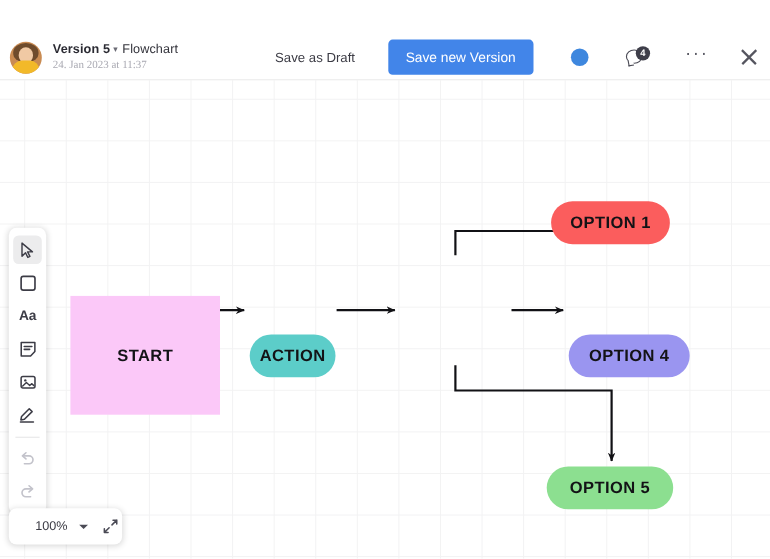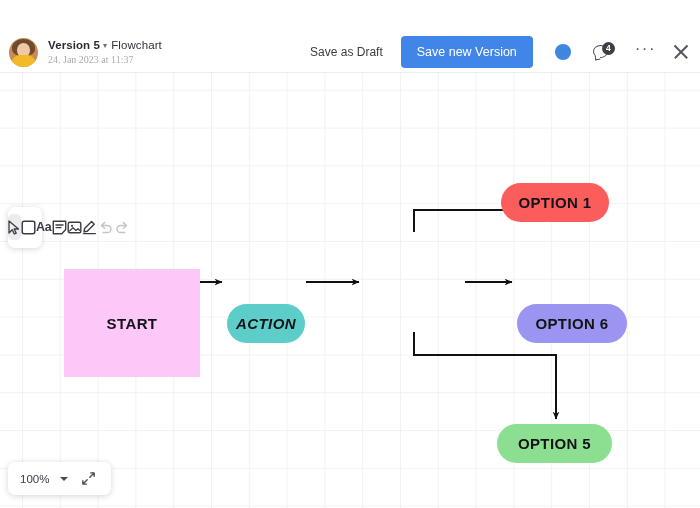--- a/index.html
+++ b/index.html
@@ -32,21 +32,21 @@
   .title-line1 { font-size:11.5px; color:#2b2b33; letter-spacing:.1px; }
   .title-line1 .ver { font-weight:bold; }
   .title-line1 .caret {
     display:inline-block; margin:0 4px 0 3px; color:#6b6b75; font-size:8px;
     transform:translateY(-1px);
   }
   .title-line1 .docname { font-weight:normal; color:#32323a; }
   .title-line2 { font-size:10px; color:#a9a9b2; margin-top:2px;font-family:Liberation Serif, serif; }
 
   .header-right {
-    margin-left:auto; display:flex; align-items:center; gap:0px; padding-right:10px;
+    margin-left:auto; display:flex; align-items:center; gap:12px; padding-right:10px;
   }
   .save-draft {
     font-size:12px; color:#3b3b44; background:none; border:none;
     cursor:pointer; padding:6px 10px; font-family:inherit;
   }
   .save-version {
     background:#4285e9; color:#fff; border:none; border-radius:4px;
     font-size:12.5px; padding:9px 16px; cursor:pointer; margin-left:8px;
     font-family:inherit; white-space:nowrap;
   }
@@ -109,40 +109,40 @@
                 clip-path:polygon(50% 0,100% 50%,50% 100%,0 50%); }
   #n-opt1     { left:501px; top:142px; width:108px; height:39px;  background:#fb5d5d; border-radius:20px; }
   #n-opt2     { left:517px; top:263px; width:110px; height:39px;  background:#9a95f0; border-radius:20px; }
   #n-opt3     { left:497px; top:383px; width:115px; height:39px;  background:#8cdf90; border-radius:20px; }
 
   
   .toolbar {
     position:absolute; left:8px; top:207px; width:34px;
     background:#fff; border-radius:7px;
     box-shadow:0 1px 6px rgba(0,0,0,.16);
-    padding:5px 0 6px; display:flex; flex-direction:row; align-items:center;
+    padding:5px 0 6px; display:flex; flex-direction:column; align-items:center;
     z-index:20;
   }
   .tool {
     width:26px; height:26px; margin:2px 0; border-radius:5px;
     display:flex; align-items:center; justify-content:center;
     cursor:pointer; color:#3c3c46;
   }
   .tool.active { background:#ececed; }
   .tool.dim { color:#c3c3cb; }
   .tool-text { font-size:12.5px; font-weight:bold; letter-spacing:-.2px; }
   .tool-div { width:22px; height:1px; background:#e6e6e8; margin:5px 0 3px; }
 
   
   .zoomctl {
     position:absolute; left:8px; bottom:13px; width:103px; height:33px;
     background:#fff; border-radius:7px; box-shadow:0 1px 6px rgba(0,0,0,.16);
     display:flex; align-items:center; z-index:20;
   }
-  .zoom-val { font-size:11.5px; color:#3b3b44; margin-left:12px; }
+  .zoom-val { font-size:11.5px; color:#3b3b44; margin-left:24px; }
   .zoom-caret {
     margin-left:11px; width:0; height:0; cursor:pointer;
     border-left:4px solid transparent; border-right:4px solid transparent;
     border-top:4.5px solid #4a4a55;
   }
   .zoom-expand { margin-left:13px; width:15px; height:15px; cursor:pointer; }
 </style>
 </head>
 <body>
 
@@ -191,23 +191,23 @@
       <g stroke="#111115" stroke-width="2" fill="none" marker-end="url(#arrow)">
         <path d="M183,241 L222,241"></path>
         <path d="M306,241 L359,241"></path>
         <path d="M414,191 L414,169 L556,169 L556,145"></path>
         <path d="M465,241 L512,241"></path>
         <path d="M414,291 L414,314 L556,314 L556,378"></path>
       </g>
     </svg>
 
     <div class="node" id="n-start" style="background: rgb(251, 200, 248);">START</div>
-    <div class="node" id="n-action" style="background: rgb(92, 205, 201); font-style: italic;">ACTION</div>
+    <div class="node" id="n-action" style="background: rgb(92, 205, 201);">ACTION</div>
     <div class="node" id="n-opt1" style="background: rgb(251, 93, 93);">OPTION 1</div>
-    <div class="node" id="n-opt2" style="background: rgb(154, 149, 240);">OPTION 6</div>
+    <div class="node" id="n-opt2" style="background: rgb(154, 149, 240);">OPTION 4</div>
     <div class="node" id="n-opt3" style="background: rgb(140, 223, 144);">OPTION 5</div>
   </div>
 
   <div class="toolbar">
 
     <div class="tool active">
       <svg width="13" height="15" viewBox="0 0 13 15">
         <path d="M1,1 L1,13 L4.2,9.8 L6.3,14 L8.2,13.1 L6.1,9 L10.5,9 Z" fill="none" stroke="#3c3c46" stroke-width="1.3" stroke-linejoin="round"></path>
       </svg>
     </div>

